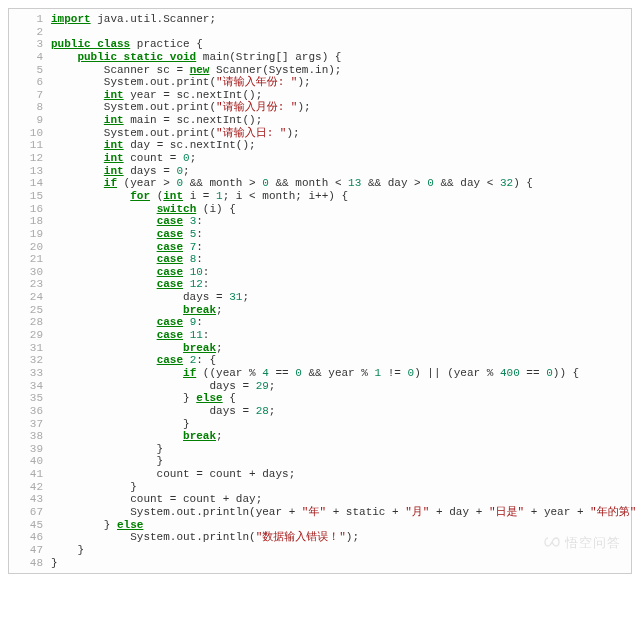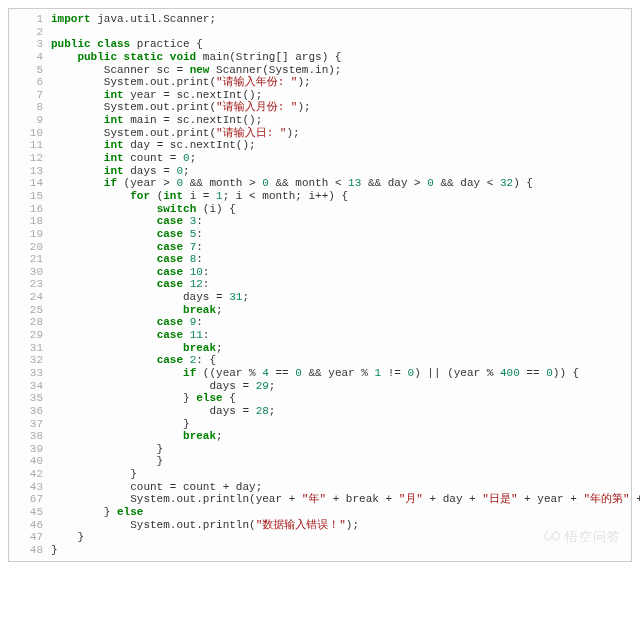--- a/index.html
+++ b/index.html
@@ -26,28 +26,28 @@
     text-align: right;
     color: #aaa;
     padding-right: 8px;
     user-select: none;
     flex-shrink: 0;
   }
   .code {
     flex: 1;
     color: #333;
   }
-  .kw { color: #008000; font-weight: bold; }
+  .kw { color: #008000; font-weight: bold; text-decoration: underline; }
   .str { color: #a31515; }
   .num { color: #098658; }
   .op { color: #333; }
   .watermark {
     position: absolute;
     right: 10px;
-    bottom: 16px;
+    bottom: 22px;
     color: rgba(0,0,0,0.12);
     font-size: 13px;
     font-family: sans-serif;
     letter-spacing: 1px;
   }
   .watermark-icon {
     display: inline-block;
     vertical-align: middle;
     opacity: 0.5;
   }
@@ -86,23 +86,24 @@
       <div class="line"><span class="gutter">31</span><span class="code"><span class="op">                    </span><span class="kw">break</span><span class="op">;</span></span></div>
       <div class="line"><span class="gutter">32</span><span class="code"><span class="op">                </span><span class="kw">case</span><span class="op"> </span><span class="num">2</span><span class="op">: {</span></span></div>
       <div class="line"><span class="gutter">33</span><span class="code"><span class="op">                    </span><span class="kw">if</span><span class="op"> ((year % </span><span class="num">4</span><span class="op"> == </span><span class="num">0</span><span class="op"> &amp;&amp; year % </span><span class="num">1</span><span class="op"> != </span><span class="num">0</span><span class="op">) || (year % </span><span class="num">400</span><span class="op"> == </span><span class="num">0</span><span class="op">)) {</span></span></div>
       <div class="line"><span class="gutter">34</span><span class="code"><span class="op">                        days = </span><span class="num">29</span><span class="op">;</span></span></div>
       <div class="line"><span class="gutter">35</span><span class="code"><span class="op">                    } </span><span class="kw">else</span><span class="op"> {</span></span></div>
       <div class="line"><span class="gutter">36</span><span class="code"><span class="op">                        days = </span><span class="num">28</span><span class="op">;</span></span></div>
       <div class="line"><span class="gutter">37</span><span class="code"><span class="op">                    }</span></span></div>
       <div class="line"><span class="gutter">38</span><span class="code"><span class="op">                    </span><span class="kw">break</span><span class="op">;</span></span></div>
       <div class="line"><span class="gutter">39</span><span class="code"><span class="op">                }</span></span></div>
       <div class="line"><span class="gutter">40</span><span class="code"><span class="op">                }</span></span></div>
+      <div class="line"><span class="gutter">41</span><span class="code"><span class="op">                count = count + days;</span></span></div>
       <div class="line"><span class="gutter">42</span><span class="code"><span class="op">            }</span></span></div>
       <div class="line"><span class="gutter">43</span><span class="code"><span class="op">            count = count + day;</span></span></div>
-      <div class="line"><span class="gutter">67</span><span class="code"><span class="op">            System.out.println(year + </span><span class="str">"年"</span><span class="op"> + break + </span><span class="str">"月"</span><span class="op"> + day + </span><span class="str">"日是"</span><span class="op"> + year + </span><span class="str">"年的第"</span><span class="op"> + count + </span></span></div>
+      <div class="line"><span class="gutter">67</span><span class="code"><span class="op">            System.out.println(year + </span><span class="str">"年"</span><span class="op"> + static + </span><span class="str">"月"</span><span class="op"> + day + </span><span class="str">"日是"</span><span class="op"> + year + </span><span class="str">"年的第"</span><span class="op"> + count + </span></span></div>
       <div class="line"><span class="gutter">45</span><span class="code"><span class="op">        } </span><span class="kw">else</span></span></div>
       <div class="line"><span class="gutter">46</span><span class="code"><span class="op">            System.out.println(</span><span class="str">"数据输入错误！"</span><span class="op">);</span></span></div>
       <div class="line"><span class="gutter">47</span><span class="code"><span class="op">    }</span></span></div>
       <div class="line"><span class="gutter">48</span><span class="code"><span class="op">}</span></span></div>
     </div>
   <div class="watermark">
     <span class="watermark-icon">
       <svg width="16" height="10" viewBox="0 0 16 10">
           <path d="M4 1C2 1 1 3 1 5s1 4 3 4c2 0 3-2 4-4 1-2 2-4 4-4 2 0 3 2 3 4s-1 4-3 4c-2 0-3-2-4-4" fill="none" stroke="rgba(0,0,0,0.2)" stroke-width="1.3"></path>
         </svg>

